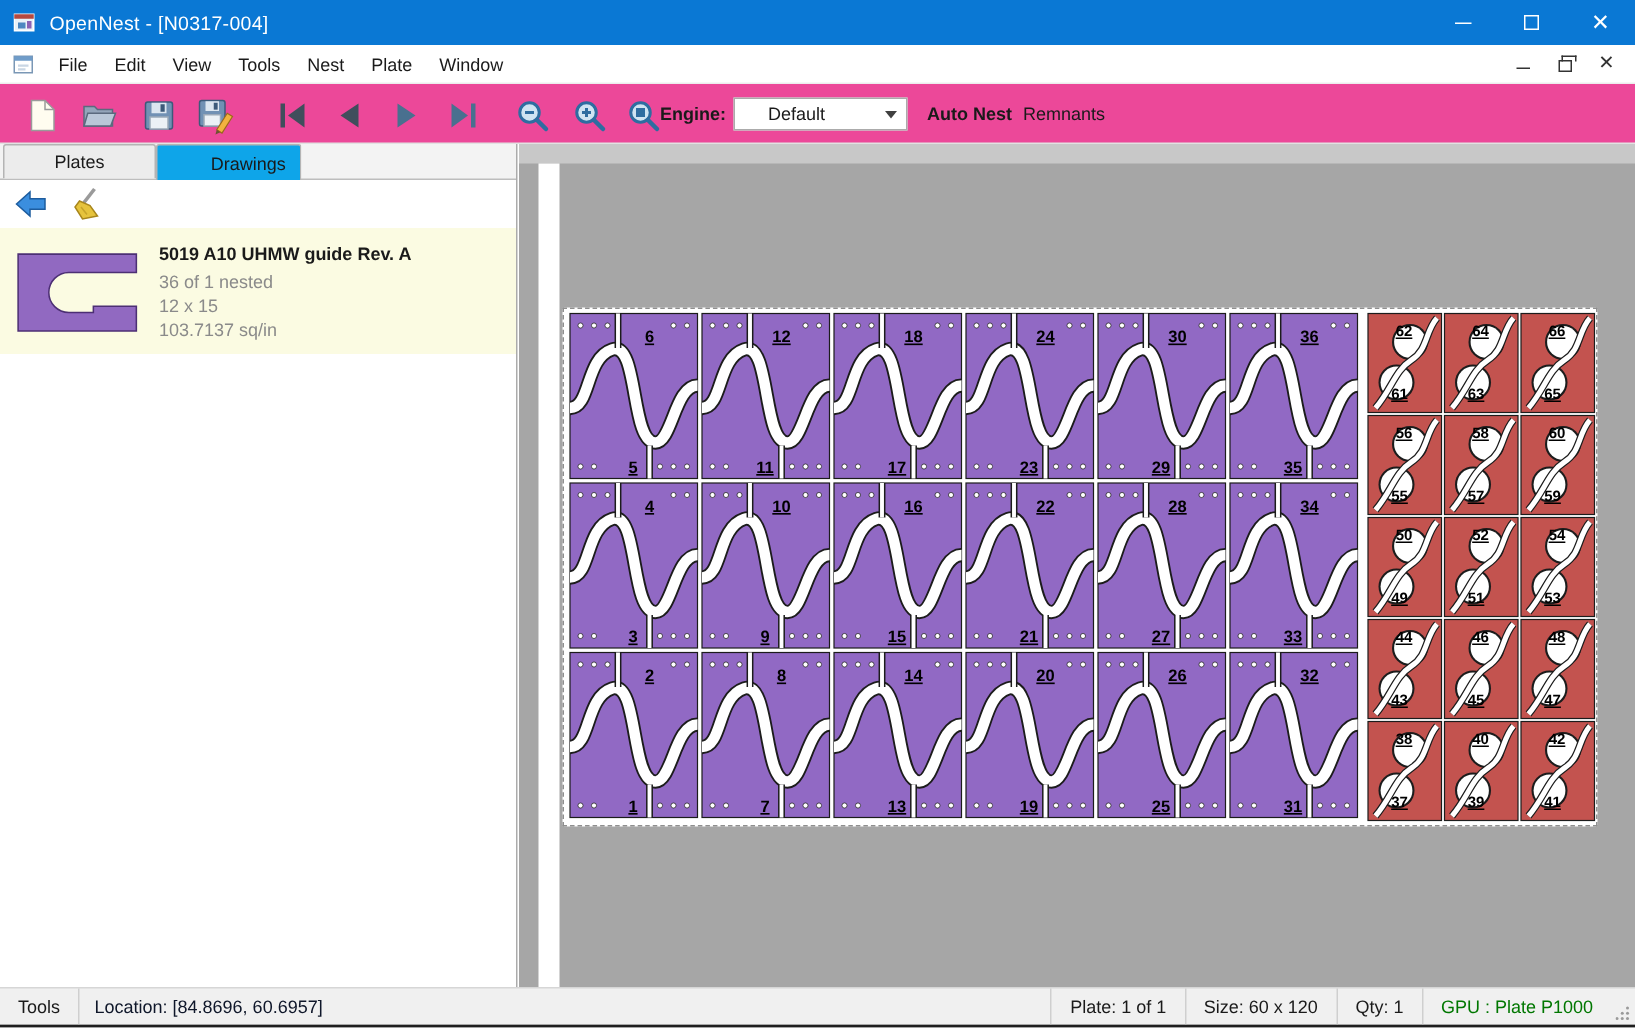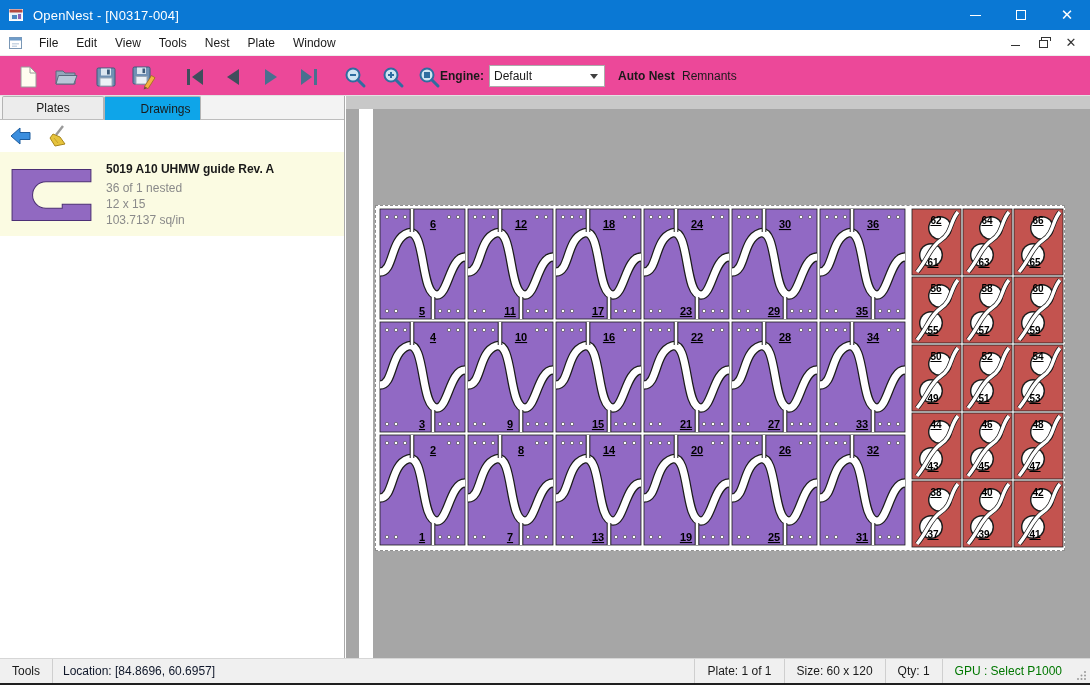--- a/index.html
+++ b/index.html
@@ -26,21 +26,21 @@
   .mdi-min { width:9px; height:0; border-bottom:1px solid #333; display:block; margin-top:6px; }
   .mdi-restore { position:relative; width:9px; height:8px; border:1px solid #333; background:#fff; margin-top:3px; display:block; }
   .mdi-restore::before { content:""; position:absolute; left:1px; top:-4px; width:8px; height:3px; border:1px solid #333; border-bottom:0; }
   .mdi-close { font-size:13px; line-height:1; font-family:"DejaVu Sans",sans-serif; }
 
   
   .toolbar { position:absolute; left:0; top:56px; width:100%; height:40px; background:#ec4899; border-bottom:1px solid #e2e2e2; }
   .tb { position:absolute; top:7px; width:27px; height:27px; display:flex; align-items:center; justify-content:center; border-radius:2px; }
   .tb-label { position:absolute; top:0; height:40px; display:flex; align-items:center; }
   .engine-label { left:440px; font-weight:bold; }
-  .combo { position:absolute; left:489px; top:9px; width:116px; height:22px; background:#fff; border:1px solid #ababab; display:flex; align-items:center; padding-left:4px; }
+  .combo { position:absolute; left:489px; top:9px; width:116px; height:22px; background:#fff; border:1px solid #ababab; display:flex; align-items:center; padding-left:22px; }
   .combo .arrow { margin-left:auto; margin-right:6px; width:0; height:0; border-left:4px solid transparent; border-right:4px solid transparent; border-top:5px solid #404040; }
   .flatbtn { padding:0 6px; }
   .auto-nest { left:612px; }
   .remnants { left:676px; }
 
   
   .panel { position:absolute; left:0; top:96px; width:345px; bottom:25px; background:#fff; border-right:1px solid #ababab; }
   .tabs { height:24px; background:#f3f3f3; border-bottom:1px solid #bdbdbd; display:flex; align-items:flex-end; padding-left:2px; }
   .tab { height:23px; display:flex; align-items:center; justify-content:center; border:1px solid #b4b4b4; border-bottom:none; border-radius:2px 2px 0 0; background:#ececec; padding:0 10px; position:relative; }
   .tab.plates { width:102px; }
@@ -805,21 +805,21 @@
   </div>
 
   <div class="statusbar">
     <div class="sb-mode">Tools</div>
     <div class="sb-sep"></div>
     <div class="sb-location">Location: [84.8696, 60.6957]</div>
     <div class="sb-right">
       <div class="sb-cell">Plate: 1 of 1</div>
       <div class="sb-cell">Size: 60 x 120</div>
       <div class="sb-cell">Qty: 1</div>
-      <div class="sb-cell sb-gpu">GPU : Select P1000</div>
+      <div class="sb-cell sb-gpu">GPU : Plate P1000</div>
       <div class="sb-grip">
         <svg width="10" height="10" viewBox="0 0 10 10">
           <circle cx="8" cy="2" r="1" fill="#9a9a9a"></circle>
             <circle cx="8" cy="5.5" r="1" fill="#9a9a9a"></circle>
             <circle cx="8" cy="9" r="1" fill="#9a9a9a"></circle>
           <circle cx="4.5" cy="5.5" r="1" fill="#9a9a9a"></circle>
             <circle cx="4.5" cy="9" r="1" fill="#9a9a9a"></circle>
           <circle cx="1" cy="9" r="1" fill="#9a9a9a"></circle>
         </svg>
       </div>

